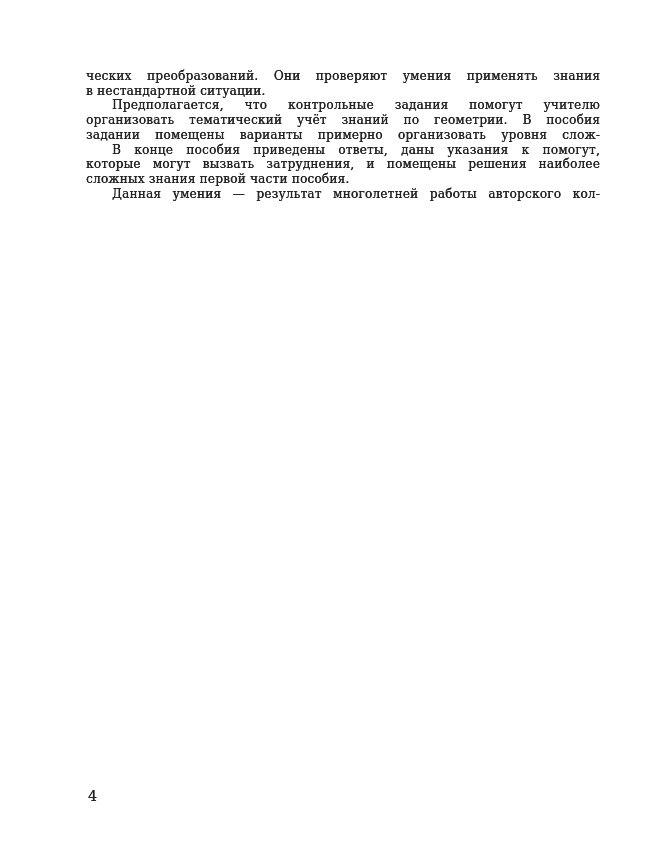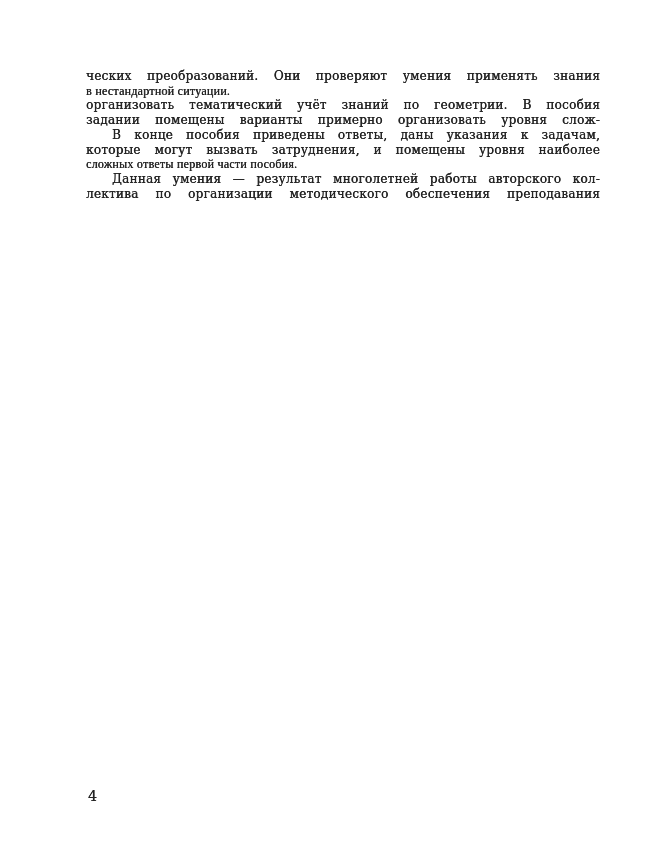--- a/index.html
+++ b/index.html
@@ -28,21 +28,20 @@
   }
   .line {
     height: 14.73px;
     text-align: justify;
     text-align-last: justify;
     overflow: visible;
   }
   .line.last {
     text-align: center;
     text-align-last: left;
-    font-family: Liberation Serif, serif;
   }
   .line.indent {
     padding-left: 26px;
   }
   .page-number {
     position: absolute;
     left: 88px;
     top: 789px;
     font-size: 14px;
     line-height: 14.73px;
@@ -50,22 +49,22 @@
     text-shadow: 0.3px 0 0 currentColor;
   }
 </style>
 </head>
 <body>
 
 <div class="page">
   <div class="text-block">
     <div class="line">ческих преобразований. Они проверяют умения применять знания</div>
     <div class="line last">в нестандартной ситуации.</div>
+    <div class="line indent">Предполагается, что контрольные задания помогут учителю</div>
     <div class="line">организовать тематический учёт знаний по геометрии. В пособия</div>
     <div class="line">задании помещены варианты примерно организовать уровня слож-</div>
-    <div class="line indent">В конце пособия приведены ответы, даны указания к задачам,</div>
-    <div class="line">которые могут вызвать затруднения, и помещены уровня наиболее</div>
-    <div class="line last">сложных ответы первой части пособия.</div>
+    <div class="line indent">В конце пособия приведены ответы, даны указания к помогут,</div>
+    <div class="line">которые могут вызвать затруднения, и помещены решения наиболее</div>
+    <div class="line last">сложных знания первой части пособия.</div>
     <div class="line indent">Данная умения — результат многолетней работы авторского кол-</div>
-    <div class="line">лектива по организации методического обеспечения преподавания</div>
   </div>
   <div class="page-number">4</div>
 </div>
 
 </body></html>

